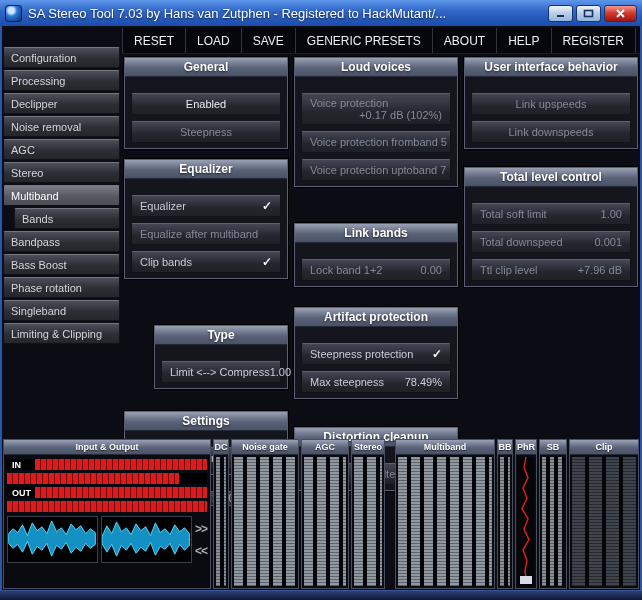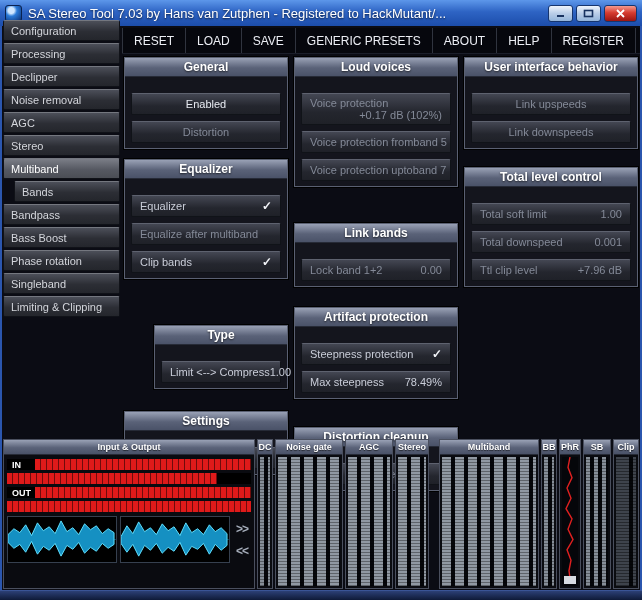--- a/index.html
+++ b/index.html
@@ -54,21 +54,21 @@
   .menu-item {
     display: flex; align-items: center; padding: 0 11px;
     color: #eceef4; font-size: 12px;
     border-right: 1px solid #30343f;
     cursor: default; white-space: nowrap;
   }
   .menu-item:first-child { border-left: 1px solid #30343f; }
   .menu-spacer { flex: 1; }
 
   
-  .sidebar { position: absolute; left: 3px; top: 20px; width: 117px; }
+  .sidebar { position: absolute; left: 3px; top: 47px; width: 117px; }
   .side-item {
     height: 21px; margin-bottom: 2px;
     background: linear-gradient(#4c4f59, #2c2e35 55%, #24262c);
     border: 1px solid #101218; border-top-color: #74777f;
     border-radius: 2px;
     display: flex; align-items: center; padding: 0 7px;
     color: #d4d6dc; font-size: 11px; white-space: nowrap; overflow: hidden;
   }
   .side-item.selected {
     background: linear-gradient(#7b7e87, #565962 55%, #4b4e55);
@@ -128,21 +128,21 @@
 
   
   .meters {
     position: absolute; left: 3px; right: 3px; top: 439px; height: 150px;
     display: flex; gap: 2px;
   }
   .mcol, .io-panel {
     display: flex; flex-direction: column;
     border: 1px solid #4a4f5e; background: #0a0b10;
   }
-  .io-panel { width: 252px; }
+  .io-panel { width: 208px; }
   .mcol-header {
     background: linear-gradient(#99a1b5, #5a6278 55%, #4a5268);
     color: #fff; font-size: 9px; font-weight: bold; text-align: center;
     padding: 2px 0; white-space: nowrap; overflow: hidden;
     border-bottom: 1px solid #262a36;
     text-shadow: 0 1px 1px rgba(0,0,0,.6);
   }
   .io-body { flex: 1; padding: 4px 3px 3px 3px; }
   .io-row { height: 11px; margin-bottom: 3px; background: #000; display: flex; }
   .io-label {
@@ -249,21 +249,21 @@
   <div class="main">
 
     <div class="pcol pcol1">
       <div class="panel mb-g1">
         <div class="panel-header">General</div>
         <div class="panel-body">
           <div class="row center bright">
             <span>Enabled</span>
           </div>
           <div class="row center dim">
-            <span>Distortion</span>
+            <span>Steepness</span>
           </div>
         </div>
       </div>
 
       <div class="panel mb-g2">
         <div class="panel-header">Equalizer</div>
         <div class="panel-body">
           <div class="row">
             <span>Equalizer</span>
             <span class="check">✓</span>

